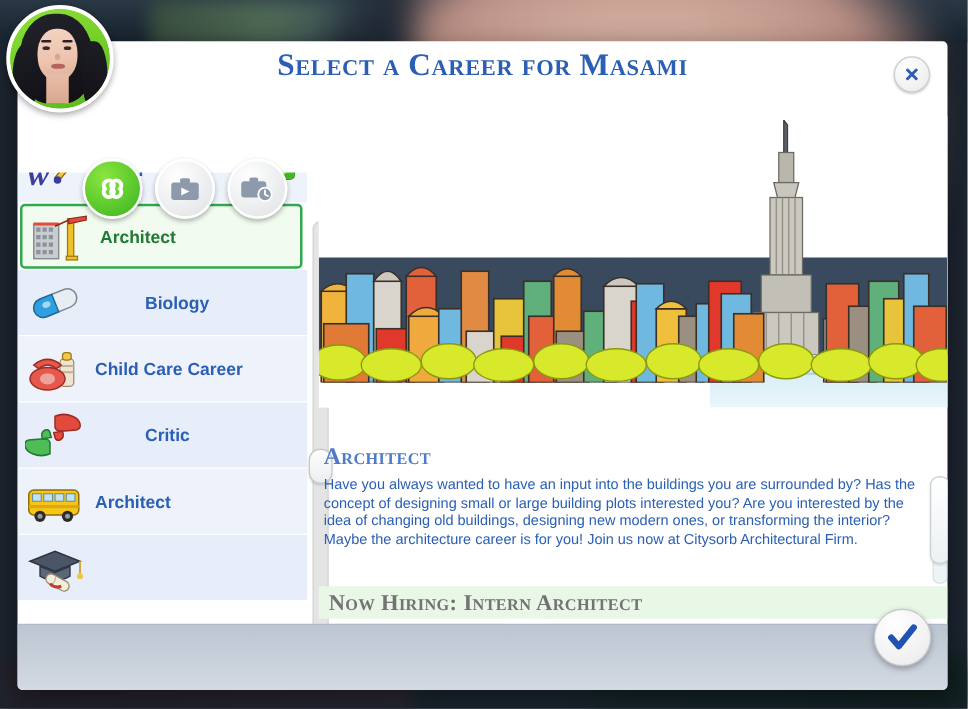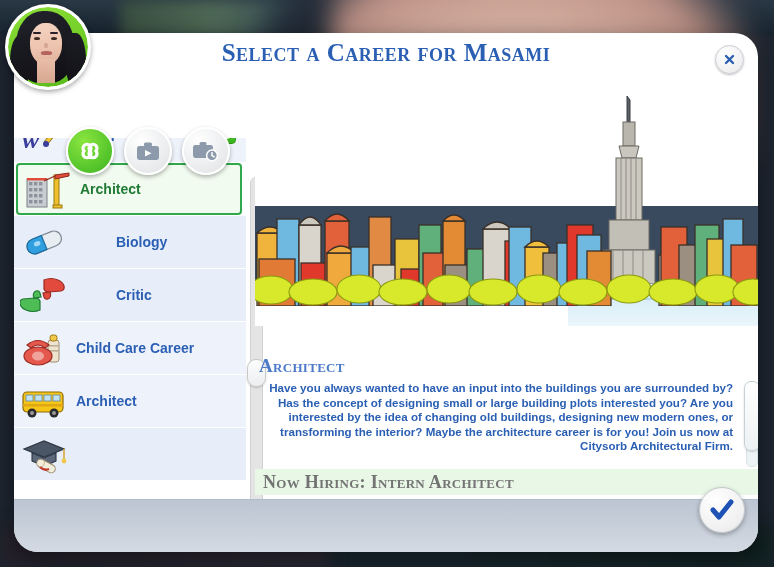--- a/index.html
+++ b/index.html
@@ -28,21 +28,21 @@
   .bg-bottom{position:absolute;left:0;bottom:0;width:100%;height:30px;
     background:linear-gradient(180deg,#20303a,#16222b);filter:blur(6px);}
   .bg-bl{position:absolute;left:0;bottom:0;width:330px;height:40px;
     background:linear-gradient(90deg,#26202a,#2e2833);filter:blur(8px);}
   .bg-br{position:absolute;right:0;bottom:0;width:300px;height:42px;
     background:linear-gradient(90deg,#16262a,#10201f);filter:blur(8px);}
 
   
   .dialog{
     position:absolute;left:14px;top:33px;width:744px;height:519px;
-    background:#ffffff;border-radius:24px;
+    background:#ffffff;border-radius:4px;
     box-shadow:0 6px 22px rgba(0,0,0,.45);
     overflow:hidden;
   }
 
   .title{
     position:absolute;left:0;top:6px;width:744px;text-align:center;
     color:#2a5fb4;font-size:25px;letter-spacing:.5px;
     font-variant:small-caps;font-weight:bold;
     font-family:"Liberation Serif", serif;
   }
@@ -139,24 +139,23 @@
 
   .trees{position:absolute;left:0;bottom:20px;width:503px;height:34px;}
 
   .detail-title{
     position:absolute;left:4px;top:262px;color:#4e7bc9;font-size:19px;font-weight:bold;
     font-variant:small-caps;letter-spacing:.3px;font-family:"Liberation Serif",serif;
   }
 
   .desc-box{position:absolute;left:4px;top:288px;width:480px;height:86px;}
   .desc{
-    color:#2a5fb4;font-size:11.6px;line-height:14.6px;font-weight:bold;
+    color:#2a5fb4;font-size:11.6px;line-height:14.6px;font-weight:normal;
     font-family:"Liberation Sans",sans-serif;
     width:474px;
-    text-align:right;
   }
   .desc-sb{position:absolute;left:489px;top:288px;width:14px;height:84px;}
   .desc-sb-track{position:absolute;left:2px;top:0;width:10px;height:84px;border-radius:5px;
     background:#eef4f6;border:1px solid #d8e2e6;}
   .desc-sb-thumb{position:absolute;left:0;top:0;width:14px;height:68px;border-radius:7px;
     background:linear-gradient(180deg,#ffffff,#edf1f2);border:1px solid #c8d2d6;
     box-shadow:0 1px 2px rgba(0,0,0,.15);cursor:pointer;}
 
   .hiring{
     position:absolute;left:0px;top:376px;width:503px;height:26px;
@@ -272,45 +271,45 @@
             <g transform="rotate(-22 24 22)">
               <rect x="6" y="15" width="36" height="15" rx="7.5" fill="#e8edf2" stroke="#7d8894" stroke-width="1.2"></rect>
               <path d="M13.5 15 H24 V30 H13.5 A7.5 7.5 0 0 1 13.5 15 Z" fill="#2f9fe0" stroke="#1c6d9e" stroke-width="1.2"></path>
               <ellipse cx="17" cy="21" rx="3.4" ry="2.4" fill="#bfe6fa" opacity=".8"></ellipse>
             </g>
           </svg>
         </div>
         <div class="row-label">Biology</div>
       </div>
 
-      <div class="row alt">
-        <div class="row-icon">
-          <svg width="48" height="44" viewBox="0 0 48 44">
-            <path d="M24 7 q7 -3 14 0 q5 2 6 6 q1 4 -3 5 l-12 1 q-4 0 -5 -3 Z" fill="#e14a3c" stroke="#9c2b22" stroke-width="1.2"></path>
-            <path d="M30 19 q2 5 -2 7 q-3 1 -4 -2 l-1 -4 Z" fill="#e14a3c" stroke="#9c2b22" stroke-width="1.2"></path>
-            <path d="M20 37 q-7 3 -14 0 q-5 -2 -6 -6 q-1 -4 3 -5 l12 -1 q4 0 5 3 Z" fill="#4fbd55" stroke="#1f7a33" stroke-width="1.2"></path>
-            <path d="M14 25 q-2 -5 2 -7 q3 -1 4 2 l1 4 Z" fill="#4fbd55" stroke="#1f7a33" stroke-width="1.2"></path>
-          </svg>
-        </div>
-        <div class="row-label">Critic</div>
-      </div>
-
       <div class="row">
         <div class="row-icon">
           <svg width="48" height="44" viewBox="0 0 48 44">
             <rect x="28" y="14" width="11" height="22" rx="3" fill="#efe4cf" stroke="#9a8c6e" stroke-width="1"></rect>
             <rect x="30" y="9" width="7" height="6" rx="2.5" fill="#f3c64c" stroke="#9a7a10" stroke-width="1"></rect>
             <rect x="28" y="19" width="11" height="1.6" fill="#bdb094"></rect>
             <rect x="28" y="24" width="11" height="1.6" fill="#bdb094"></rect>
             <ellipse cx="18" cy="30" rx="14" ry="9" fill="#e4584e" stroke="#9c2b22" stroke-width="1.2"></ellipse>
             <ellipse cx="18" cy="30" rx="6" ry="4.5" fill="#f0a39b"></ellipse>
             <path d="M7 19 q11 -9 22 0 l-4 3 q-7 -6 -14 0 Z" fill="#e4584e" stroke="#9c2b22" stroke-width="1.2"></path>
           </svg>
         </div>
         <div class="row-label">Child Care Career</div>
+      </div>
+
+      <div class="row alt">
+        <div class="row-icon">
+          <svg width="48" height="44" viewBox="0 0 48 44">
+            <path d="M24 7 q7 -3 14 0 q5 2 6 6 q1 4 -3 5 l-12 1 q-4 0 -5 -3 Z" fill="#e14a3c" stroke="#9c2b22" stroke-width="1.2"></path>
+            <path d="M30 19 q2 5 -2 7 q-3 1 -4 -2 l-1 -4 Z" fill="#e14a3c" stroke="#9c2b22" stroke-width="1.2"></path>
+            <path d="M20 37 q-7 3 -14 0 q-5 -2 -6 -6 q-1 -4 3 -5 l12 -1 q4 0 5 3 Z" fill="#4fbd55" stroke="#1f7a33" stroke-width="1.2"></path>
+            <path d="M14 25 q-2 -5 2 -7 q3 -1 4 2 l1 4 Z" fill="#4fbd55" stroke="#1f7a33" stroke-width="1.2"></path>
+          </svg>
+        </div>
+        <div class="row-label">Critic</div>
       </div>
 
       <div class="row">
         <div class="row-icon">
           <svg width="48" height="44" viewBox="0 0 48 44">
             <rect x="3" y="13" width="40" height="20" rx="4" fill="#f5c518" stroke="#8f6c06" stroke-width="1.2"></rect>
             <rect x="6" y="16" width="7" height="6" fill="#bfe3f2" stroke="#6f8f9e" stroke-width=".9"></rect>
             <rect x="15" y="16" width="7" height="6" fill="#bfe3f2" stroke="#6f8f9e" stroke-width=".9"></rect>
             <rect x="24" y="16" width="7" height="6" fill="#bfe3f2" stroke="#6f8f9e" stroke-width=".9"></rect>
             <rect x="33" y="16" width="7" height="6" fill="#bfe3f2" stroke="#6f8f9e" stroke-width=".9"></rect>

